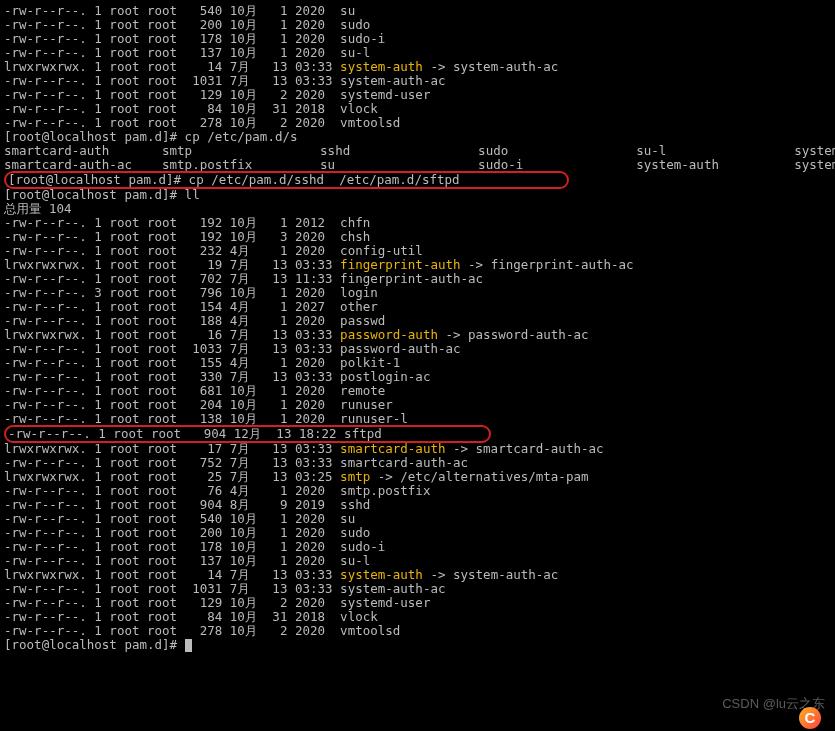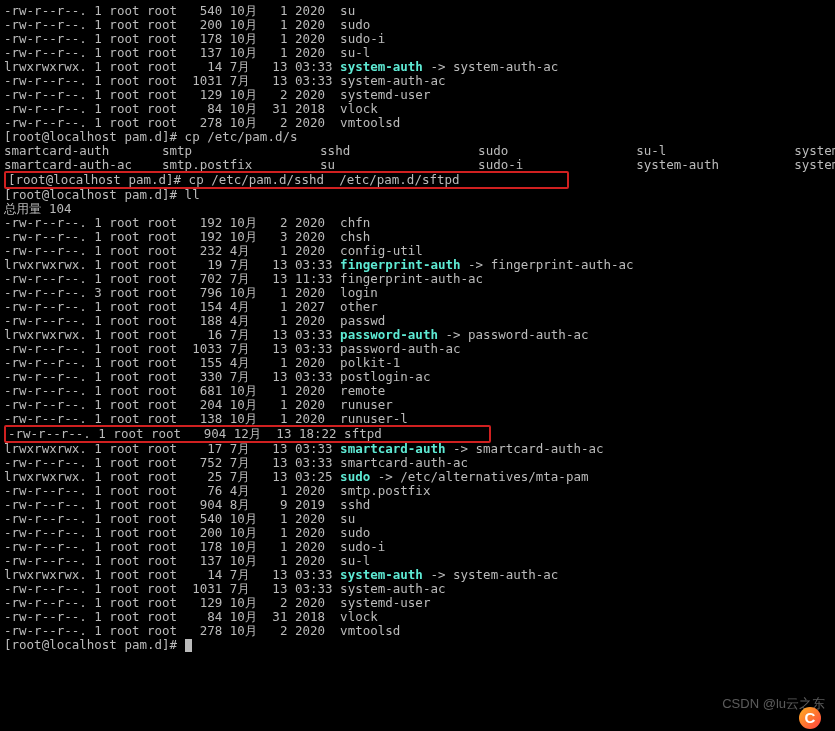--- a/index.html
+++ b/index.html
@@ -10,31 +10,31 @@
     font-family: "Consolas", "Menlo", monospace;
     font-size: 12.5px;
     line-height: 14px;
     width: 835px;
     height: 731px;
     box-sizing: border-box;
     overflow: hidden;
     position: relative;
   }
   .line { white-space: pre; }
-  .cyan { color: #5eead4; font-weight: bold; }
+  .cyan { color: #eab308; font-weight: normal; }
   .cursor {
     display: inline-block;
     width: 7px;
     height: 13px;
     background: #bbb;
     vertical-align: text-bottom;
   }
   .hl-red {
     border: 2px solid #d02020;
-    border-radius: 2px;
+    border-radius: 9px;
     margin: -1px 0;
     padding: 0 2px;
     display: inline-block;
   }
   .watermark {
     position: absolute; right: 10px; bottom: 20px;
     color: rgba(200,200,200,0.45); font-size: 13px;
     font-family: sans-serif;
   }
   .icon-circle {
@@ -58,39 +58,39 @@
     <div class="line">-rw-r--r--. 1 root root  1031 7月   13 03:33 system-auth-ac</div>
     <div class="line">-rw-r--r--. 1 root root   129 10月   2 2020  systemd-user</div>
     <div class="line">-rw-r--r--. 1 root root    84 10月  31 2018  vlock</div>
     <div class="line">-rw-r--r--. 1 root root   278 10月   2 2020  vmtoolsd</div>
     <div class="line">[root@localhost pam.d]# cp /etc/pam.d/s</div>
     <div class="line">smartcard-auth       smtp                 sshd                 sudo                 su-l                 system-auth-ac</div>
     <div class="line">smartcard-auth-ac    smtp.postfix         su                   sudo-i               system-auth          systemd-user</div>
     <div class="line"><span class="hl-red">[root@localhost pam.d]# cp /etc/pam.d/sshd  /etc/pam.d/sftpd&nbsp;&nbsp;&nbsp;&nbsp;&nbsp;&nbsp;&nbsp;&nbsp;&nbsp;&nbsp;&nbsp;&nbsp;&nbsp;&nbsp;</span></div>
     <div class="line">[root@localhost pam.d]# ll</div>
     <div class="line">总用量 104</div>
-    <div class="line">-rw-r--r--. 1 root root   192 10月   2 2020  chfn</div>
+    <div class="line">-rw-r--r--. 1 root root   192 10月   1 2012  chfn</div>
     <div class="line">-rw-r--r--. 1 root root   192 10月   3 2020  chsh</div>
     <div class="line">-rw-r--r--. 1 root root   232 4月    1 2020  config-util</div>
     <div class="line">lrwxrwxrwx. 1 root root    19 7月   13 03:33 <span class="cyan">fingerprint-auth</span> -&gt; fingerprint-auth-ac</div>
     <div class="line">-rw-r--r--. 1 root root   702 7月   13 11:33 fingerprint-auth-ac</div>
     <div class="line">-rw-r--r--. 3 root root   796 10月   1 2020  login</div>
     <div class="line">-rw-r--r--. 1 root root   154 4月    1 2027  other</div>
     <div class="line">-rw-r--r--. 1 root root   188 4月    1 2020  passwd</div>
     <div class="line">lrwxrwxrwx. 1 root root    16 7月   13 03:33 <span class="cyan">password-auth</span> -&gt; password-auth-ac</div>
     <div class="line">-rw-r--r--. 1 root root  1033 7月   13 03:33 password-auth-ac</div>
     <div class="line">-rw-r--r--. 1 root root   155 4月    1 2020  polkit-1</div>
     <div class="line">-rw-r--r--. 1 root root   330 7月   13 03:33 postlogin-ac</div>
     <div class="line">-rw-r--r--. 1 root root   681 10月   1 2020  remote</div>
     <div class="line">-rw-r--r--. 1 root root   204 10月   1 2020  runuser</div>
     <div class="line">-rw-r--r--. 1 root root   138 10月   1 2020  runuser-l</div>
     <div class="line"><span class="hl-red">-rw-r--r--. 1 root root   904 12月  13 18:22 sftpd&nbsp;&nbsp;&nbsp;&nbsp;&nbsp;&nbsp;&nbsp;&nbsp;&nbsp;&nbsp;&nbsp;&nbsp;&nbsp;&nbsp;</span></div>
     <div class="line">lrwxrwxrwx. 1 root root    17 7月   13 03:33 <span class="cyan">smartcard-auth</span> -&gt; smartcard-auth-ac</div>
     <div class="line">-rw-r--r--. 1 root root   752 7月   13 03:33 smartcard-auth-ac</div>
-    <div class="line">lrwxrwxrwx. 1 root root    25 7月   13 03:25 <span class="cyan">sudo</span> -&gt; /etc/alternatives/mta-pam</div>
+    <div class="line">lrwxrwxrwx. 1 root root    25 7月   13 03:25 <span class="cyan">smtp</span> -&gt; /etc/alternatives/mta-pam</div>
     <div class="line">-rw-r--r--. 1 root root    76 4月    1 2020  smtp.postfix</div>
     <div class="line">-rw-r--r--. 1 root root   904 8月    9 2019  sshd</div>
     <div class="line">-rw-r--r--. 1 root root   540 10月   1 2020  su</div>
     <div class="line">-rw-r--r--. 1 root root   200 10月   1 2020  sudo</div>
     <div class="line">-rw-r--r--. 1 root root   178 10月   1 2020  sudo-i</div>
     <div class="line">-rw-r--r--. 1 root root   137 10月   1 2020  su-l</div>
     <div class="line">lrwxrwxrwx. 1 root root    14 7月   13 03:33 <span class="cyan">system-auth</span> -&gt; system-auth-ac</div>
     <div class="line">-rw-r--r--. 1 root root  1031 7月   13 03:33 system-auth-ac</div>
     <div class="line">-rw-r--r--. 1 root root   129 10月   2 2020  systemd-user</div>
     <div class="line">-rw-r--r--. 1 root root    84 10月  31 2018  vlock</div>

